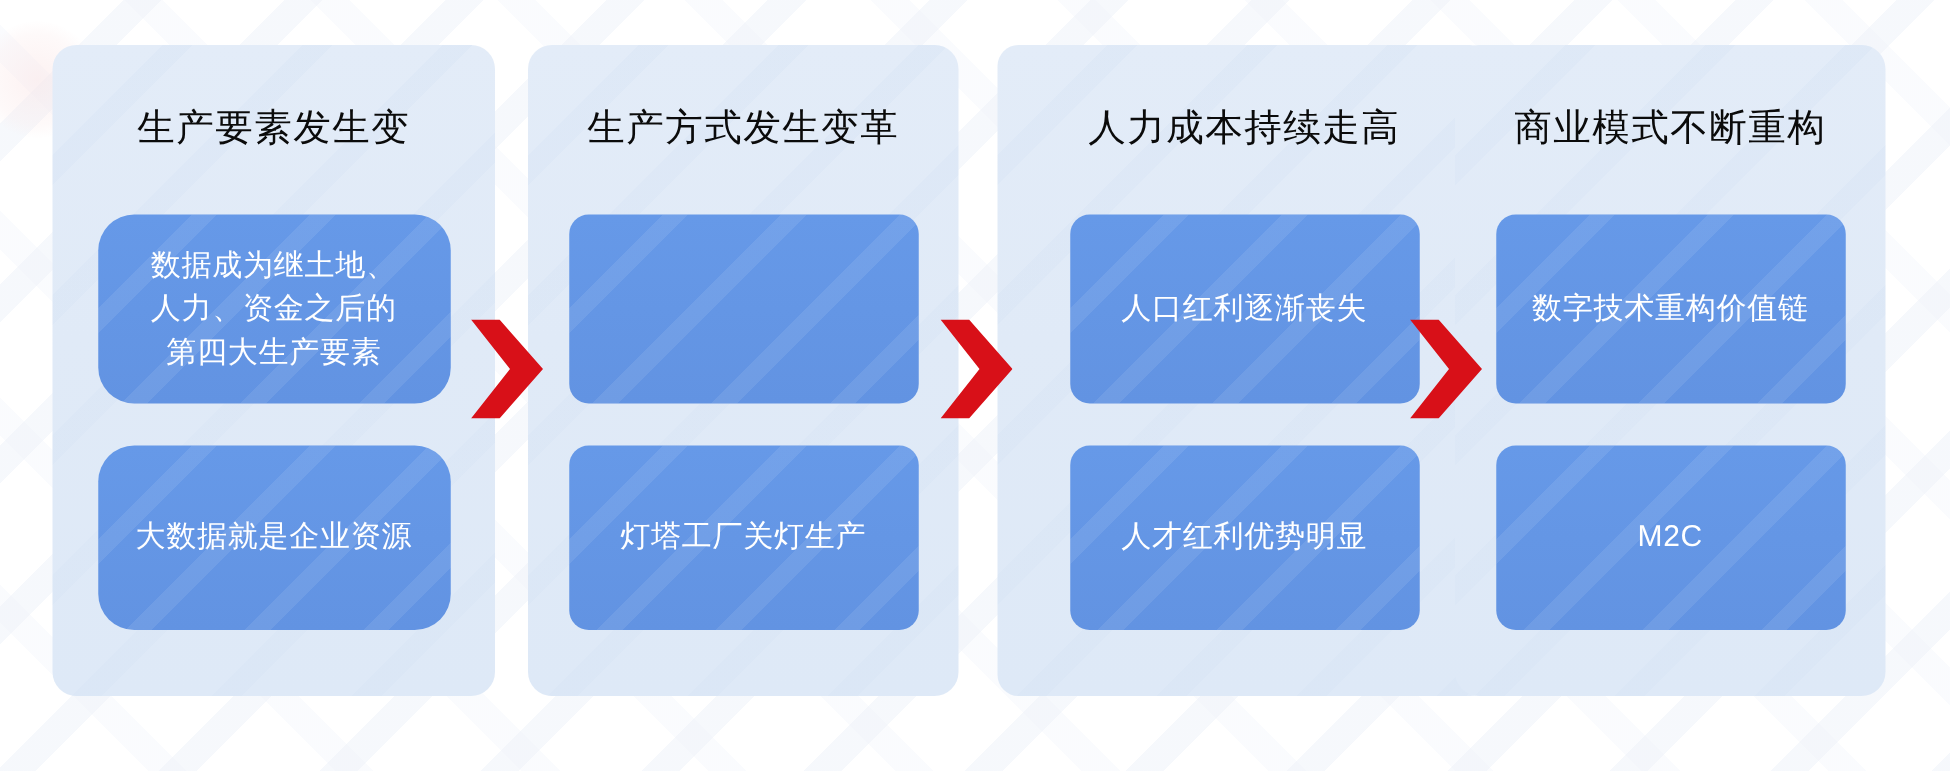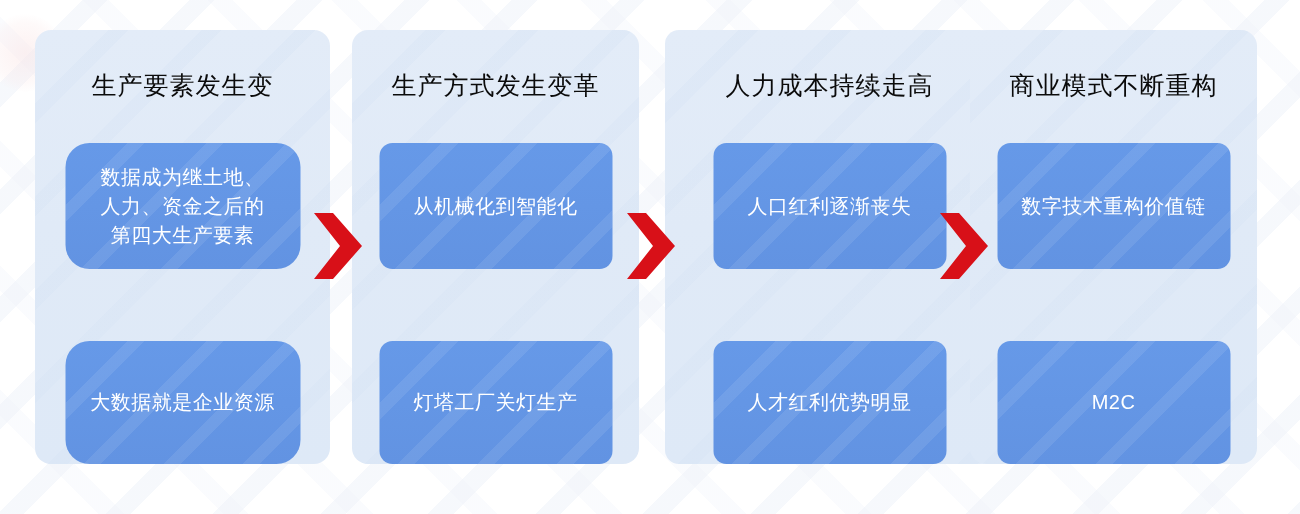--- a/index.html
+++ b/index.html
@@ -138,21 +138,21 @@
     padding: 0 10px;
     white-space: pre-line;
   }
 
   .p1 .item-card { width: 235px; border-radius: 24px; }
   .p2 .item-card,
   .p3 .item-card,
   .p4 .item-card { width: 233px; }
 
   .item-card.slot-0 { top: 113px; height: 126px; }
-  .item-card.slot-1 { top: 267px; height: 123px; margin-top: 44px; }
+  .item-card.slot-1 { top: 267px; height: 123px; }
 
   
   .chevron {
     position: absolute;
     top: 213px;
     width: 48px;
     height: 66px;
     z-index: 6;
   }
   .chevron svg { display: block; width: 100%; height: 100%; }
@@ -189,21 +189,20 @@
       <svg viewBox="0 0 48 66" xmlns="http://www.w3.org/2000/svg" aria-hidden="true">
         <polygon points="0,0 19,0 48,33 19,66 0,66 26,33" fill="#d81018"></polygon>
       </svg>
     </div>
 
     <div class="stage-panel p2">
       <div class="panel-watermark"></div>
       <div class="stage-title">生产方式发生变革</div>
       <div class="item-card slot-0">
         <div class="card-watermark"></div>
-        <div class="card-text">从机械化到智能化</div>
       </div>
       <div class="item-card slot-1">
         <div class="card-watermark"></div>
         <div class="card-text">灯塔工厂关灯生产</div>
       </div>
     </div>
 
     <div class="chevron a2">
       <svg viewBox="0 0 48 66" xmlns="http://www.w3.org/2000/svg" aria-hidden="true">
         <polygon points="0,0 19,0 48,33 19,66 0,66 26,33" fill="#d81018"></polygon>

